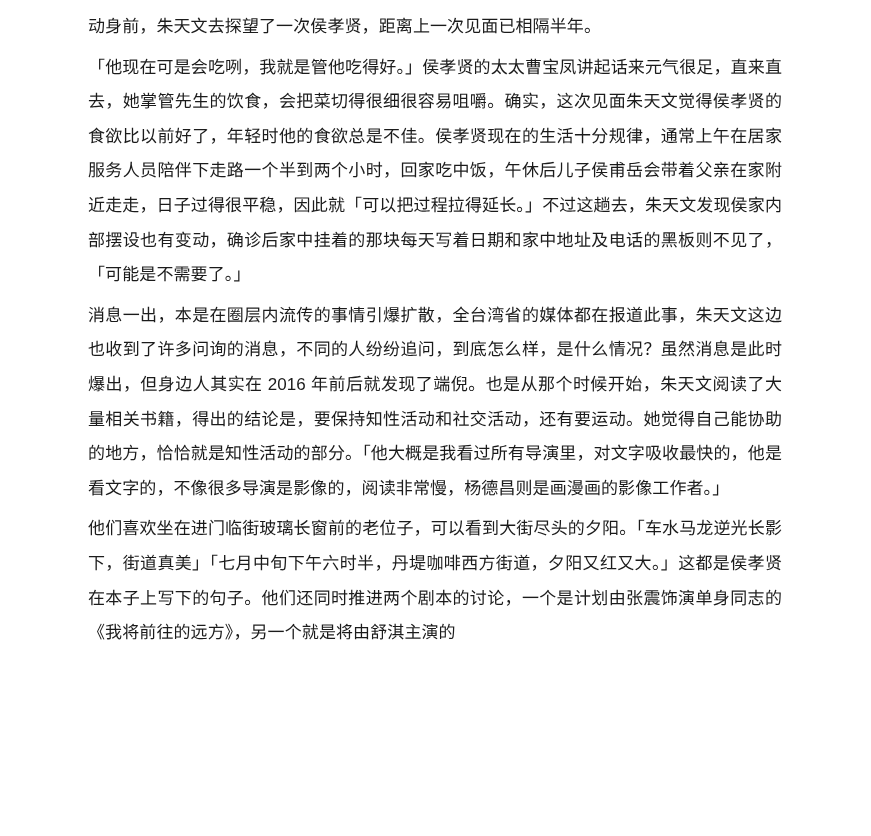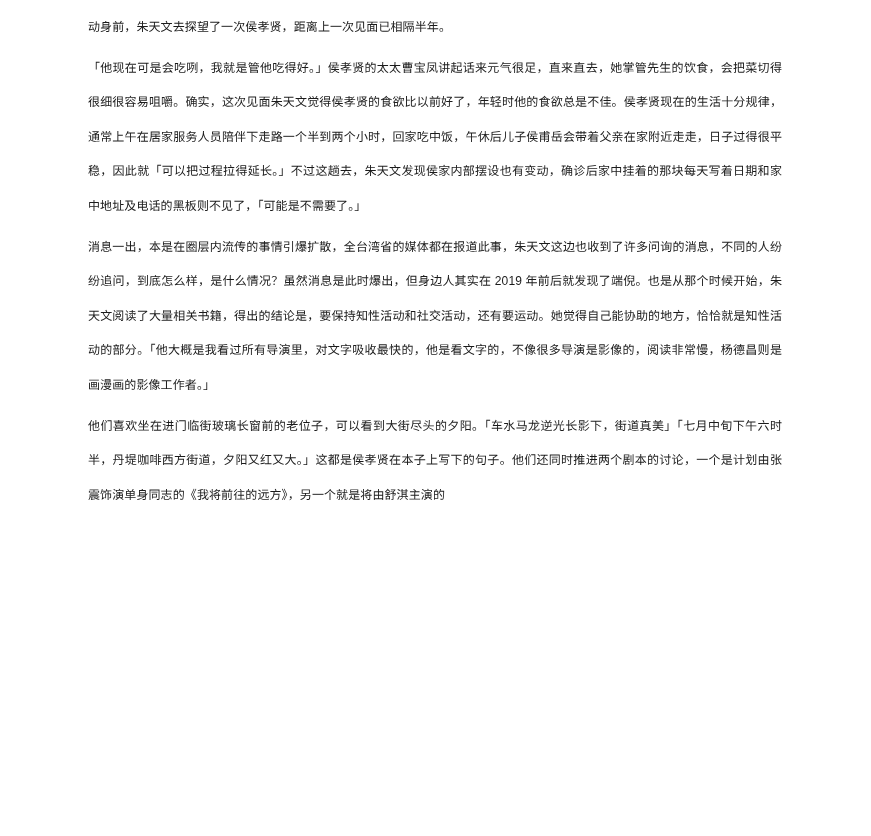--- a/index.html
+++ b/index.html
@@ -16,21 +16,21 @@
     -webkit-font-smoothing: antialiased;
   }
   #article-root {
     box-sizing: border-box;
     width: 871px;
     padding: 10px 89px 0 88px;
   }
   .para {
     margin: 0 0 6px 0;
     padding: 0;
-    font-size: 12px;
+    font-size: 17px;
     line-height: 34.6px;
     color: #1b1b1b;
     text-align: justify;
     text-justify: inter-ideograph;
     letter-spacing: 0.1px;
     word-break: break-word;
     overflow-wrap: break-word;
   }
   .para + .para {
     margin-top: 2px;
@@ -39,18 +39,18 @@
 </head>
 <body>
 
 <div id="article-root">
 
   <p class="para">动身前，朱天文去探望了一次侯孝贤，距离上一次见面已相隔半年。</p>
 
   <p class="para">「他现在可是会吃咧，我就是管他吃得好。」侯孝贤的太太曹宝凤讲起话来元气很足，直来直去，她掌管先生的饮食，会把菜切得很细很容易咀嚼。确实，这次见面朱天文觉得侯孝贤的食欲比以前好了，年轻时他的食欲总是不佳。侯孝贤现在的生活十分规律，通常上午在居家服务人员陪伴下走路一个半到两个小时，回家吃中饭，午休后儿子侯甫岳会带着父亲在家附近走走，日子过得很平稳，因此就「可以把过程拉得延长。」不过这趟去，朱天文发现侯家内部摆设也有变动，确诊后家中挂着的那块每天写着日期和家中地址及电话的黑板则不见了，「可能是不需要了。」</p>
 
 
-  <p class="para">消息一出，本是在圈层内流传的事情引爆扩散，全台湾省的媒体都在报道此事，朱天文这边也收到了许多问询的消息，不同的人纷纷追问，到底怎么样，是什么情况？虽然消息是此时爆出，但身边人其实在 2019 年前后就发现了端倪。也是从那个时候开始，朱天文阅读了大量相关书籍，得出的结论是，要保持知性活动和社交活动，还有要运动。她觉得自己能协助的地方，恰恰就是知性活动的部分。「他大概是我看过所有导演里，对文字吸收最快的，他是看文字的，不像很多导演是影像的，阅读非常慢，杨德昌则是画漫画的影像工作者。」</p>
+  <p class="para">消息一出，本是在圈层内流传的事情引爆扩散，全台湾省的媒体都在报道此事，朱天文这边也收到了许多问询的消息，不同的人纷纷追问，到底怎么样，是什么情况？虽然消息是此时爆出，但身边人其实在 2016 年前后就发现了端倪。也是从那个时候开始，朱天文阅读了大量相关书籍，得出的结论是，要保持知性活动和社交活动，还有要运动。她觉得自己能协助的地方，恰恰就是知性活动的部分。「他大概是我看过所有导演里，对文字吸收最快的，他是看文字的，不像很多导演是影像的，阅读非常慢，杨德昌则是画漫画的影像工作者。」</p>
 
 
   <p class="para"><span>他们喜欢坐在进门临街玻璃长窗前的老位子，可以看到大街尽头的夕阳。「车水马龙逆光长影下，街道真美」「七月中旬下午六时半，丹堤咖啡西方街道，夕阳又红又大。」这都是侯孝贤在本子上写下的句子。他们还同时推进两个剧本的讨论，一个是计划由张震饰演单身同志的《我将前往的远方》，另一个就是将由舒淇主演的</span></p>
 
 </div>
 
 </body></html>

